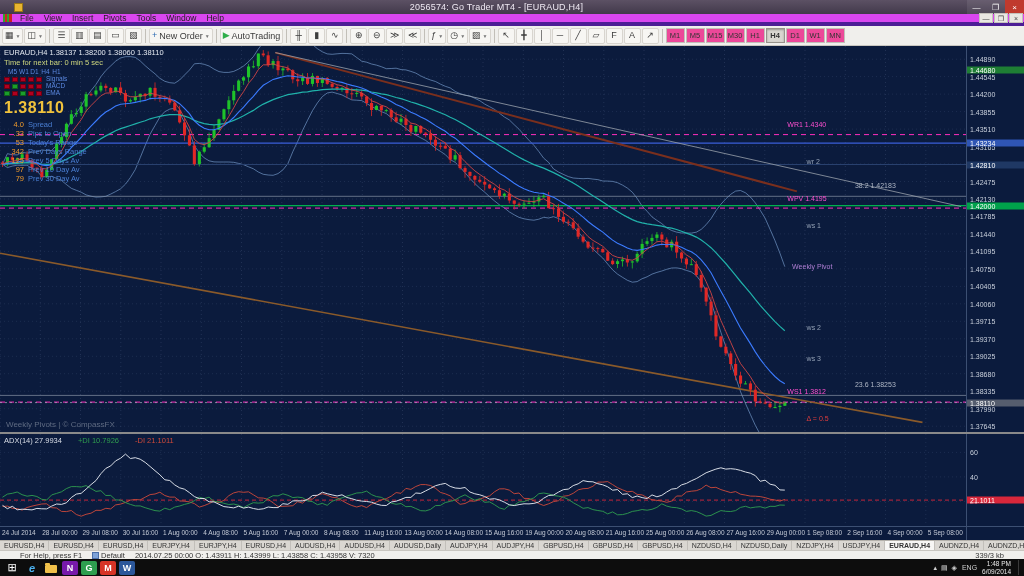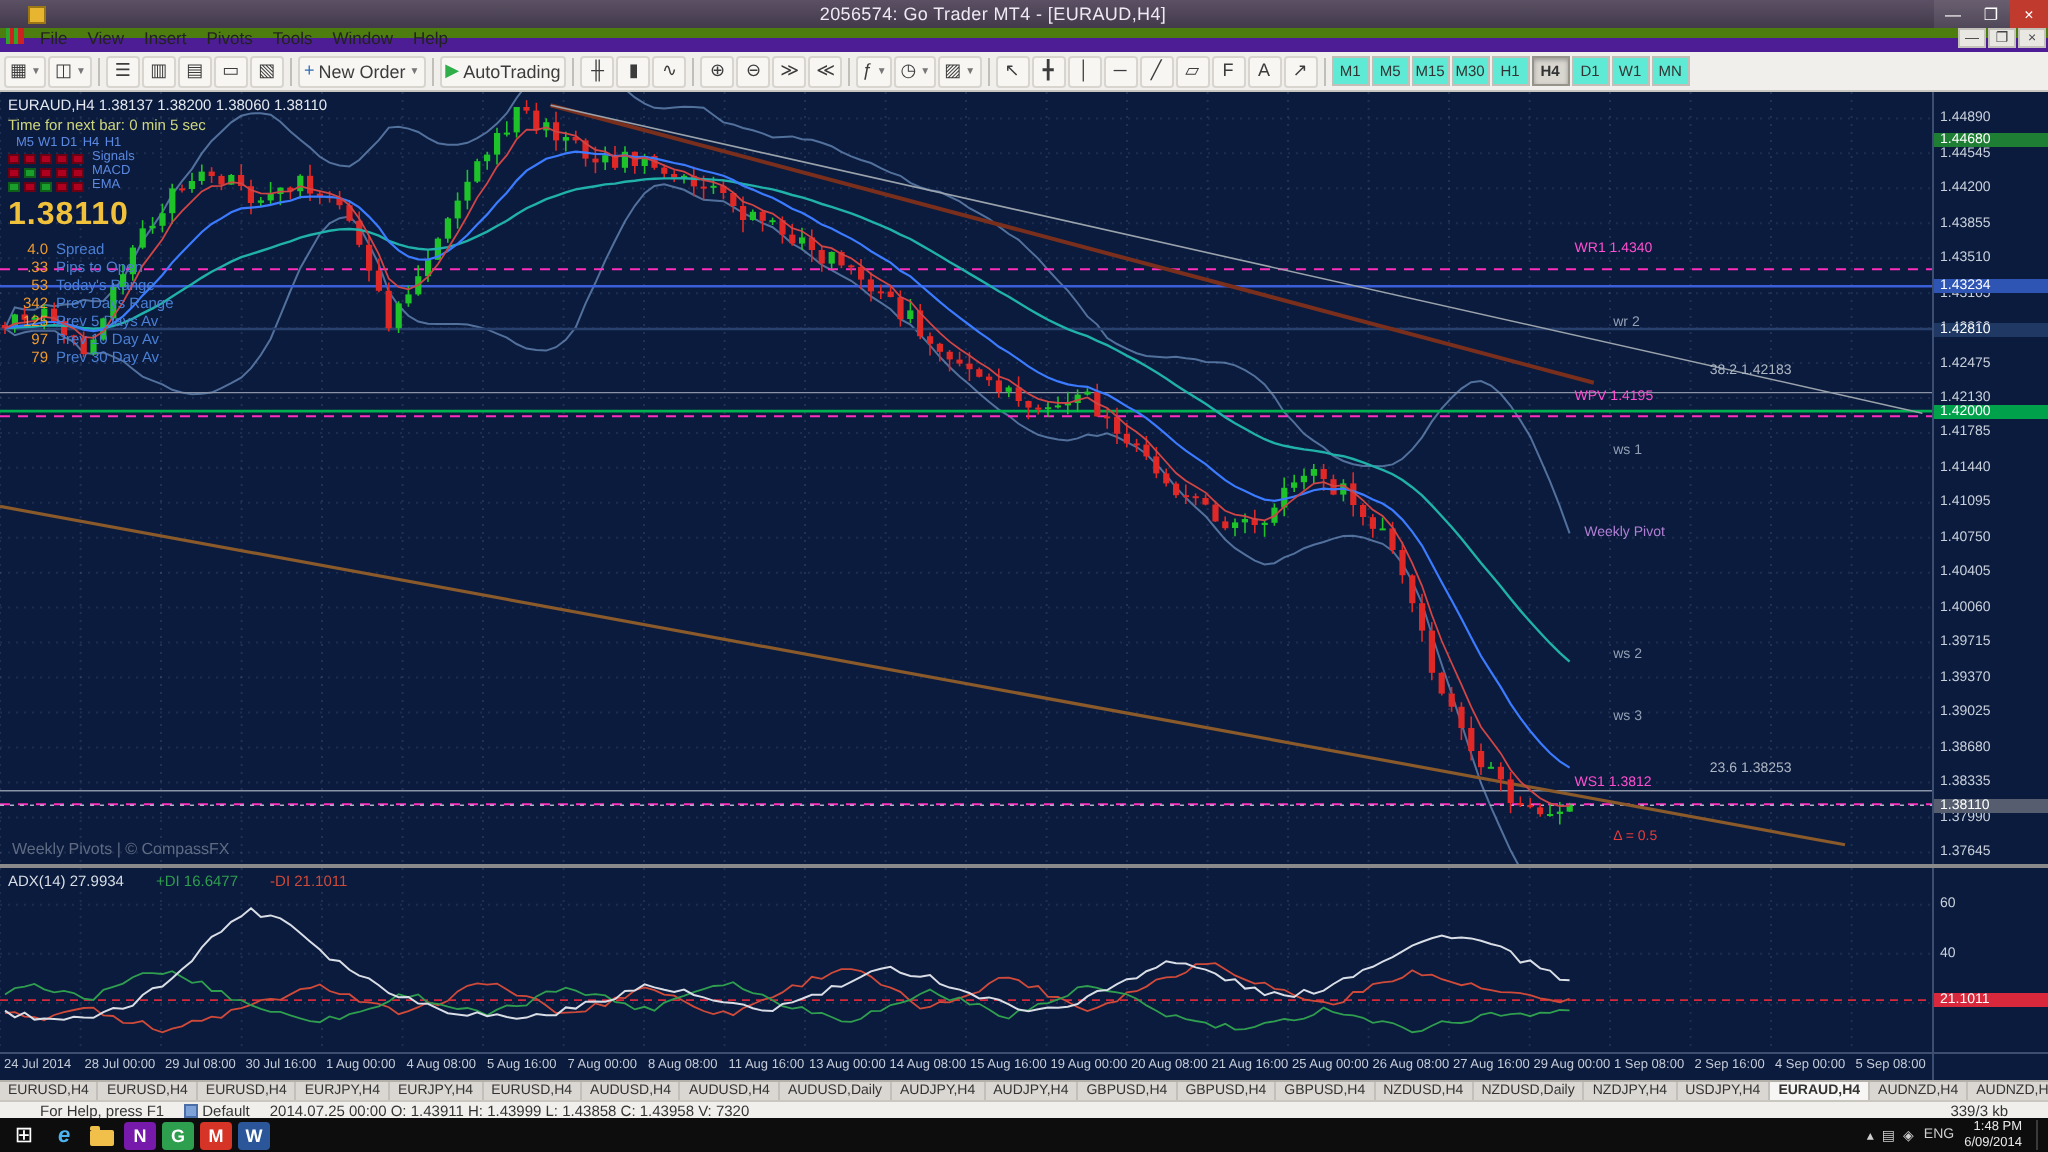--- a/index.html
+++ b/index.html
@@ -8,33 +8,33 @@
 
   
   .titlebar{height:14px;background:linear-gradient(#5c5164,#42394b);color:#efe9f3;display:flex;align-items:center;font-size:9px;flex:0 0 14px;padding-left:11px;}
   .title-icon{width:9px;height:9px;margin:0 3px;background:#e8b531;border:1px solid #9a7714;}
   .title-text{flex:1;text-align:center;letter-spacing:.2px;}
   .win-controls{display:flex;height:100%;}
   .wc{width:19px;height:100%;display:flex;align-items:center;justify-content:center;font-size:8px;color:#fff;background:rgba(255,255,255,.08);}
   .wc.close{background:#c03a2e;}
 
   
-  .menubar{height:12px;flex:0 0 12px;background:#4d7c0f;border-bottom:7px solid #4c1d95;display:flex;font-size:8.5px;color:#222;}
+  .menubar{height:12px;flex:0 0 12px;background:#d946ef;border-bottom:4px solid #4c1d95;display:flex;align-items:center;font-size:8.5px;color:#222;}
   .menu-chart-icon{width:9px;height:8px;margin:0 3px;background:linear-gradient(90deg,#2da52d 2px,#c22 2px,#c22 4px,#2da52d 4px,#2da52d 6px,#c22 6px);}
   .menu-item{padding:0 5px;cursor:default;}
   .mdi{margin-left:auto;display:flex;}
   .mdi span{width:14px;text-align:center;font-size:7px;color:#444;border:1px solid #c5c2bc;background:#e9e7e2;height:10px;line-height:9px;margin-right:1px;}
 
   
   .toolbar{height:20px;flex:0 0 20px;background:#f0efec;border-bottom:1px solid #c9c6c0;display:flex;align-items:center;padding:0 2px;gap:1px;}
   .tbtn{height:16px;min-width:17px;display:flex;align-items:center;justify-content:center;gap:2px;font-size:9px;color:#3c3c3c;border:1px solid #d8d5cf;background:#f7f6f3;border-radius:2px;padding:0 2px;}
   .tbtn .caret{font-size:5px;color:#777;}
   .tbtn .g{line-height:1;}
   .sep{width:1px;height:14px;background:#c2bfb8;margin:0 2px;}
-  .tf{height:15px;min-width:19px;font-size:7.5px;display:flex;align-items:center;justify-content:center;border:1px solid #c2bfb8;background:#5eead4;color:#333;}
+  .tf{height:15px;min-width:19px;font-size:7.5px;display:flex;align-items:center;justify-content:center;border:1px solid #c2bfb8;background:#ec4899;color:#333;}
   .tf.active{background:#d9d6d0;border-color:#96938b;box-shadow:inset 0 1px 2px rgba(0,0,0,.3);font-weight:bold;}
 
   
   .chart-wrap{flex:0 0 494px;display:grid;grid-template-columns:1fr 58px;grid-template-rows:386px 2px 92px 14px;background:#0b1b3d;position:relative;}
   .pane{position:relative;overflow:hidden;}
   #plot{grid-column:1;grid-row:1;}
   #plot-axis{grid-column:2;grid-row:1;border-left:1px solid #3c4f72;}
   .separator{grid-column:1/3;grid-row:2;background:#8a8a8a;}
   #adx{grid-column:1;grid-row:3;}
   #adx-axis{grid-column:2;grid-row:3;border-left:1px solid #3c4f72;}
@@ -761,21 +761,21 @@
           <line x1="0" y1="18.4" x2="966" y2="18.4" stroke="rgba(150,170,205,0.13)" stroke-dasharray="1,3"></line>
           <line x1="0" y1="42.9" x2="966" y2="42.9" stroke="rgba(150,170,205,0.13)" stroke-dasharray="1,3"></line>
           <line x1="0" y1="67.5" x2="966" y2="67.5" stroke="rgba(150,170,205,0.13)" stroke-dasharray="1,3"></line>
           <line x1="0" y1="66.1" x2="966" y2="66.1" stroke="#d9273b" stroke-width="0.9" stroke-dasharray="4,3"></line>
           <polyline points="2.5,72.5 7.4,72.1 12.3,74.3 17.2,74.6 22.1,76.1 27.1,73.5 32.0,72.1 36.9,71.0 41.8,70.0 46.7,69.8 51.7,73.7 56.6,74.0 61.5,77.4 66.4,77.6 71.3,76.5 76.3,80.5 81.2,82.2 86.1,80.3 91.0,79.2 96.0,76.3 100.9,76.4 105.8,74.3 110.7,74.9 115.6,70.9 120.6,70.1 125.5,68.4 130.4,66.1 135.3,65.5 140.2,65.9 145.2,63.2 150.1,60.6 155.0,60.0 159.9,58.2 164.8,61.5 169.8,63.1 174.7,63.1 179.6,66.9 184.5,67.2 189.4,67.9 194.4,69.6 199.3,73.1 204.2,71.6 209.1,69.6 214.0,67.1 219.0,68.6 223.9,66.4 228.8,61.7 233.7,58.9 238.6,57.7 243.6,58.3 248.5,57.8 253.4,60.8 258.3,63.8 263.3,64.1 268.2,65.4 273.1,68.8 278.0,72.5 282.9,72.3 287.9,72.1 292.8,71.7 297.7,67.7 302.6,69.1 307.5,64.8 312.5,65.1 317.4,61.1 322.3,59.7 327.2,61.1 332.1,63.3 337.1,63.8 342.0,66.6 346.9,69.3 351.8,71.5 356.7,73.0 361.7,71.6 366.6,73.6 371.5,70.1 376.4,68.1 381.3,65.9 386.3,64.7 391.2,62.2 396.1,58.6 401.0,59.3 405.9,54.4 410.9,55.4 415.8,52.5 420.7,50.6 425.6,50.6 430.5,51.5 435.5,54.3 440.4,58.4 445.3,59.8 450.2,61.9 455.2,66.5 460.1,70.3 465.0,69.5 469.9,67.0 474.8,67.2 479.8,65.1 484.7,63.3 489.6,61.9 494.5,57.8 499.4,54.9 504.4,54.8 509.3,56.1 514.2,59.7 519.1,59.0 524.0,64.4 529.0,64.5 533.9,66.9 538.8,69.6 543.7,71.5 548.6,69.8 553.6,67.6 558.5,66.7 563.4,62.2 568.3,61.6 573.2,59.3 578.2,55.8 583.1,54.7 588.0,54.4 592.9,52.3 597.8,48.1 602.8,48.1 607.7,47.6 612.6,50.6 617.5,53.7 622.5,55.8 627.4,57.8 632.3,57.3 637.2,60.4 642.1,60.9 647.1,63.6 652.0,65.7 656.9,66.4 661.8,67.0 666.7,68.3 671.7,67.1 676.6,62.0 681.5,62.0 686.4,58.0 691.3,57.2 696.3,56.7 701.2,54.8 706.1,51.1 711.0,53.7 715.9,53.3 720.9,55.6 725.8,57.1 730.7,58.6 735.6,57.6 740.5,60.2 745.5,61.1 750.4,62.1 755.3,62.2 760.2,62.6 765.1,63.6 770.1,65.2 775.0,66.0 779.9,67.1 784.8,65.4 " fill="none" stroke="#d04a3a" stroke-width="0.9"></polyline>
           <polyline points="2.5,63.2 7.4,60.1 12.3,59.3 17.2,58.0 22.1,60.7 27.1,62.2 32.0,61.4 36.9,62.5 41.8,65.3 46.7,66.0 51.7,60.9 56.6,59.4 61.5,57.8 66.4,54.6 71.3,52.6 76.3,52.6 81.2,53.0 86.1,51.6 91.0,54.5 96.0,57.4 100.9,56.7 105.8,61.5 110.7,61.4 115.6,65.9 120.6,66.1 125.5,68.6 130.4,70.4 135.3,71.9 140.2,71.9 145.2,73.7 150.1,75.2 155.0,76.6 159.9,77.1 164.8,74.2 169.8,75.7 174.7,73.1 179.6,72.0 184.5,70.4 189.4,69.2 194.4,66.7 199.3,63.1 204.2,64.6 209.1,63.2 214.0,67.5 219.0,67.9 223.9,69.3 228.8,70.5 233.7,70.0 238.6,71.3 243.6,73.6 248.5,70.8 253.4,68.7 258.3,69.1 263.3,68.7 268.2,64.2 273.1,61.7 278.0,61.9 282.9,59.8 287.9,61.3 292.8,63.6 297.7,63.1 302.6,63.7 307.5,66.9 312.5,67.7 317.4,70.7 322.3,69.4 327.2,71.3 332.1,67.3 337.1,65.4 342.0,63.9 346.9,62.1 351.8,60.6 356.7,59.0 361.7,58.7 366.6,57.1 371.5,60.6 376.4,62.6 381.3,63.3 386.3,66.1 391.2,69.1 396.1,70.3 401.0,69.5 405.9,72.7 410.9,72.4 415.8,74.5 420.7,76.7 425.6,76.9 430.5,75.4 435.5,71.6 440.4,71.4 445.3,68.5 450.2,67.4 455.2,65.9 460.1,63.0 465.0,60.8 469.9,63.7 474.8,66.2 479.8,64.7 484.7,68.3 489.6,67.9 494.5,70.7 499.4,73.9 504.4,75.3 509.3,71.2 514.2,71.1 519.1,67.9 524.0,67.6 529.0,65.7 533.9,63.9 538.8,59.7 543.7,59.0 548.6,59.9 553.6,61.5 558.5,62.2 563.4,63.2 568.3,65.4 573.2,68.7 578.2,71.4 583.1,74.3 588.0,73.6 592.9,75.6 597.8,76.5 602.8,77.3 607.7,79.9 612.6,77.9 617.5,80.8 622.5,80.6 627.4,79.4 632.3,77.4 637.2,76.7 642.1,75.5 647.1,76.2 652.0,75.3 656.9,73.4 661.8,69.8 666.7,72.1 671.7,73.3 676.6,73.7 681.5,74.9 686.4,77.4 691.3,76.6 696.3,77.5 701.2,79.6 706.1,82.1 711.0,81.4 715.9,78.9 720.9,76.6 725.8,77.3 730.7,77.5 735.6,76.6 740.5,73.4 745.5,72.3 750.4,73.9 755.3,73.1 760.2,72.7 765.1,74.1 770.1,72.3 775.0,72.4 779.9,71.0 784.8,71.2 " fill="none" stroke="#2f9e4f" stroke-width="0.9"></polyline>
           <polyline points="2.5,71.3 7.4,74.7 12.3,72.3 17.2,75.8 22.1,75.2 27.1,75.5 32.0,75.9 36.9,74.4 41.8,74.8 46.7,74.9 51.7,72.1 56.6,70.0 61.5,70.4 66.4,68.8 71.3,63.5 76.3,60.1 81.2,59.3 86.1,55.1 91.0,50.6 96.0,46.5 100.9,39.7 105.8,34.4 110.7,31.9 115.6,26.9 120.6,24.2 125.5,20.1 130.4,24.5 135.3,23.7 140.2,25.2 145.2,28.4 150.1,32.5 155.0,36.7 159.9,40.8 164.8,45.8 169.8,46.5 174.7,50.9 179.6,53.8 184.5,55.2 189.4,58.6 194.4,62.6 199.3,64.6 204.2,64.5 209.1,67.8 214.0,67.9 219.0,70.3 223.9,72.6 228.8,73.2 233.7,73.9 238.6,72.2 243.6,74.1 248.5,73.1 253.4,74.5 258.3,75.4 263.3,74.8 268.2,73.0 273.1,73.6 278.0,73.6 282.9,69.7 287.9,70.3 292.8,66.9 297.7,66.8 302.6,66.9 307.5,65.6 312.5,61.5 317.4,61.3 322.3,58.2 327.2,59.7 332.1,60.9 337.1,62.0 342.0,60.8 346.9,63.5 351.8,64.7 356.7,66.3 361.7,67.1 366.6,67.5 371.5,68.2 376.4,70.1 381.3,71.3 386.3,71.5 391.2,68.0 396.1,67.2 401.0,65.4 405.9,63.4 410.9,63.4 415.8,59.0 420.7,59.4 425.6,56.9 430.5,54.4 435.5,51.7 440.4,50.4 445.3,49.4 450.2,52.4 455.2,54.0 460.1,54.4 465.0,53.5 469.9,58.0 474.8,59.8 479.8,60.8 484.7,62.5 489.6,65.2 494.5,64.7 499.4,65.9 504.4,68.2 509.3,70.8 514.2,71.6 519.1,70.6 524.0,69.8 529.0,69.9 533.9,69.4 538.8,68.0 543.7,64.2 548.6,61.5 553.6,61.0 558.5,58.1 563.4,55.6 568.3,55.1 573.2,51.6 578.2,49.8 583.1,46.6 588.0,47.6 592.9,47.8 597.8,49.7 602.8,50.8 607.7,52.8 612.6,56.2 617.5,55.6 622.5,60.3 627.4,59.8 632.3,63.6 637.2,62.0 642.1,63.6 647.1,64.5 652.0,60.9 656.9,62.8 661.8,61.3 666.7,58.0 671.7,55.1 676.6,54.5 681.5,50.9 686.4,49.4 691.3,46.8 696.3,44.6 701.2,41.7 706.1,38.8 711.0,36.9 715.9,35.1 720.9,33.8 725.8,35.1 730.7,34.7 735.6,35.2 740.5,36.4 745.5,38.0 750.4,39.2 755.3,41.6 760.2,47.3 765.1,46.2 770.1,50.2 775.0,51.3 779.9,55.9 784.8,56.1 " fill="none" stroke="#d8dde6" stroke-width="1"></polyline>
         </svg>
       <div class="adx-label">
         <span style="color:#d8dde6;">ADX(14) 27.9934</span>
-        <span style="color:#2f9e4f;">+DI 16.6477</span>
+        <span style="color:#2f9e4f;">+DI 10.7926</span>
         <span style="color:#d04a3a;">-DI 21.1011</span>
       </div>
     </div>
     <div class="pane" id="adx-axis">
         <div class="axis-label" style="top: 18.4px;">60</div>
         <div class="axis-label" style="top: 42.9333px;">40</div>
         <div class="axis-label" style="top: 67.4667px;">20</div>
         <div class="badge" style="top: 66.1173px; background: rgb(217, 39, 59);">21.1011</div>
       </div>
 

